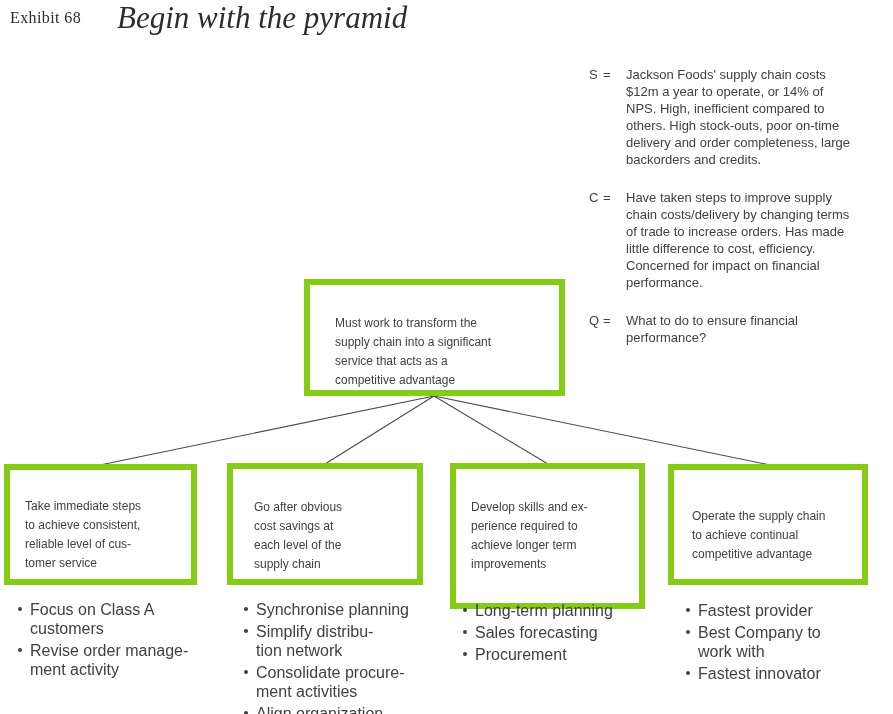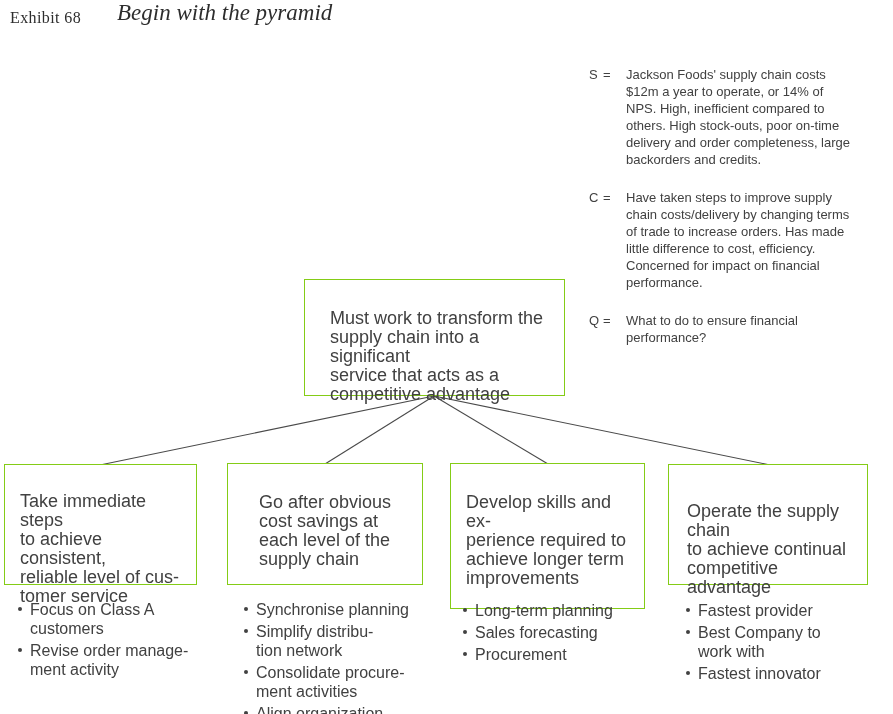--- a/index.html
+++ b/index.html
@@ -22,21 +22,21 @@
     font-size: 16px;
     letter-spacing: 0.4px;
     color: #2d2d2d;
   }
   .page-title {
     position: absolute;
     left: 117px;
     top: 0px;
     font-family: "Liberation Serif", serif;
     font-style: italic;
-    font-size: 23px;
+    font-size: 31px;
     color: #2d2d2d;
   }
 
   
   .legend {
     position: absolute;
     left: 589px;
     top: 66px;
     width: 296px;
     font-size: 13px;
@@ -51,30 +51,30 @@
   .connectors {
     position: absolute;
     left: 0; top: 0;
     pointer-events: none;
   }
   .connectors line { stroke: #4a4a4a; stroke-width: 1.1; }
 
   
   .box {
     position: absolute;
-    border: 1px solid #84cc16;
+    border: 6px solid #84cc16;
     box-sizing: border-box;
     background: #ffffff;
-    font-size: 18px;
+    font-size: 12px;
     line-height: 19px;
   }
   .box p { margin: 0; white-space: pre-line; }
   .box-root   { left: 304px; top: 279px; width: 261px; height: 117px; padding: 29px 8px 0 25px; }
   .box-branch-0 { left: 4px;   top: 464px; width: 193px; height: 121px; padding: 27px 6px 8px 15px; }
-  .box-branch-1 { left: 227px; top: 463px; width: 196px; height: 122px; padding: 29px 6px 0 31px; }
+  .box-branch-1 { left: 227px; top: 463px; width: 196px; height: 122px; padding: 29px 6px 0 21px; }
   .box-branch-2 { left: 450px; top: 463px; width: 195px; height: 146px; padding: 29px 6px 0 15px; }
   .box-branch-3 { left: 668px; top: 464px; width: 200px; height: 121px; padding: 37px 6px 0 18px; }
 
   
   .bullets {
     position: absolute;
     list-style: none;
     margin: 0;
     padding: 0;
     font-size: 16px;

